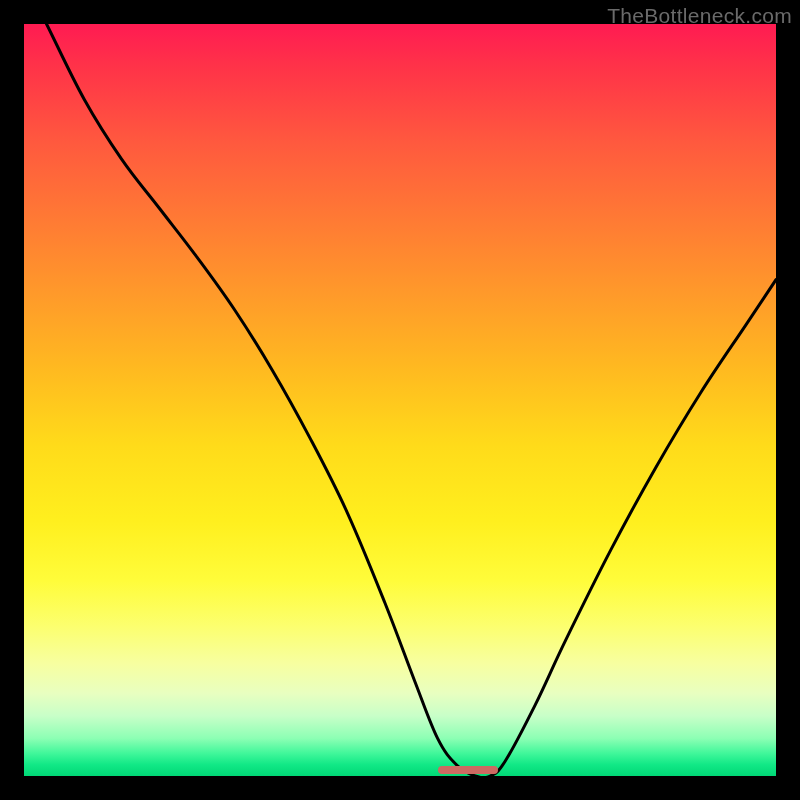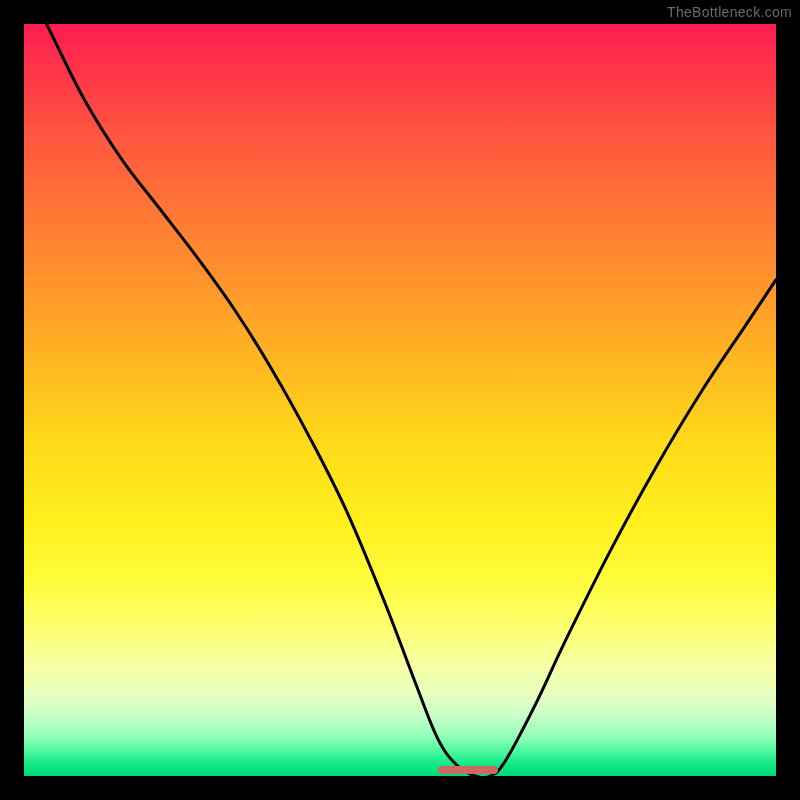--- a/index.html
+++ b/index.html
@@ -63,21 +63,21 @@
     height: 8px;
     border-radius: 4px;
     background: #cc6a62;
     bottom: 2px;
   }
   .watermark {
     position: absolute;
     top: 4px;
     right: 8px;
     color: #6a6a6a;
-    font-size: 14px;
+    font-size: 21px;
     font-weight: 500;
     letter-spacing: 0.3px;
     user-select: none;
   }
 </style>
 </head>
 <body>
 
 <div class="frame">
 

